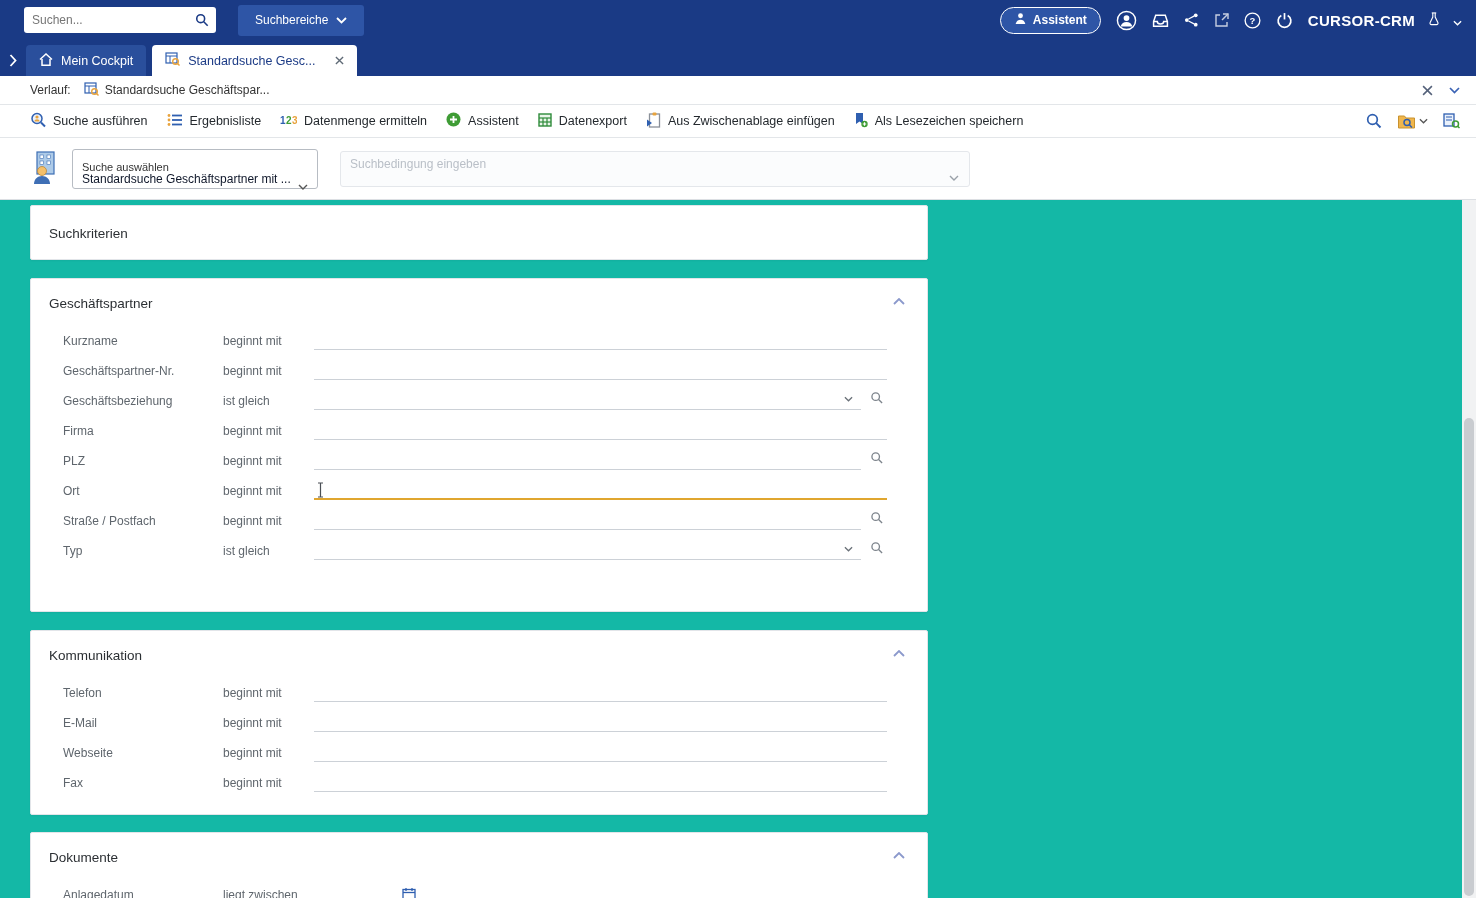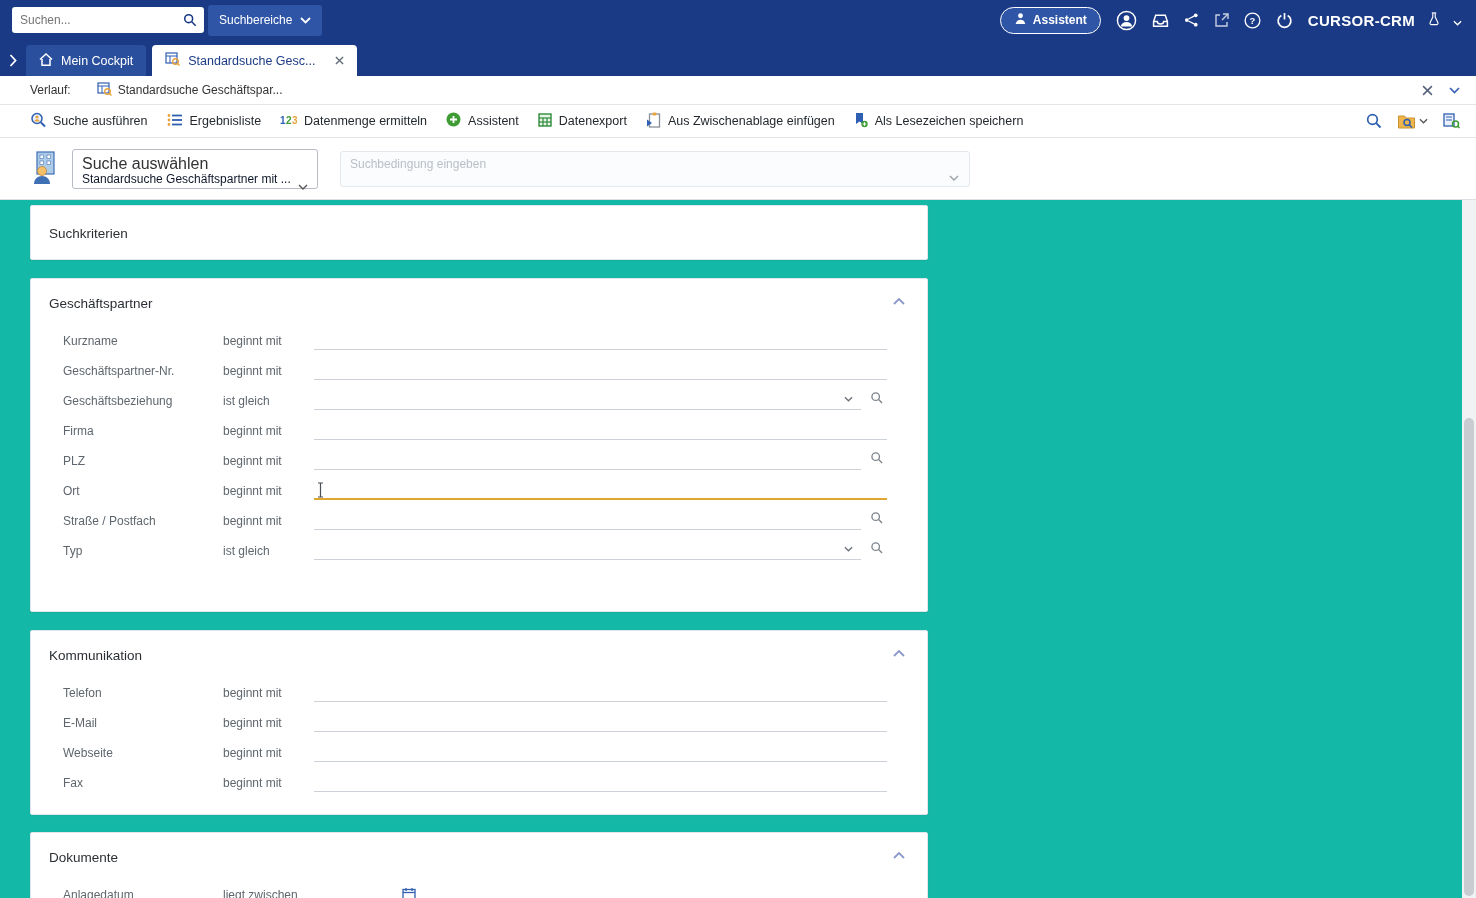--- a/index.html
+++ b/index.html
@@ -2,54 +2,54 @@
 <html><head>
 <meta charset="utf-8">
 <style>
   * { box-sizing: border-box; margin: 0; padding: 0; }
   html,body { width:1476px; height:898px; overflow:hidden; }
   body { font-family:"Liberation Sans", sans-serif; background:#eaecee; position:relative; }
   .app { position:absolute; inset:0; }
 
   
   .topbar { position:absolute; top:0; left:0; right:0; height:40px; background:#1a3a85; display:flex; align-items:center; }
-  .tb-search { position:relative; margin-left:12px; width:192px; height:26px; background:#fff; border-radius:3px; }
+  .tb-search { position:relative; margin-left:24px; width:192px; height:26px; background:#fff; border-radius:3px; }
   .tb-search input { border:none; outline:none; width:164px; height:100%; padding:0 8px; font-size:12px; color:#333; background:transparent; font-family:inherit; }
   .tb-search .mag { position:absolute; right:7px; top:6px; color:#1a3a85; }
-  .tb-bereiche { margin-left:4px; height:31px; padding:0 11px; background:#2e55a6; color:#fff; border:none; border-radius:3px; font-size:12px; display:flex; align-items:center; gap:8px; font-family:inherit; cursor:pointer; }
+  .tb-bereiche { margin-left:22px; height:31px; padding:0 17px; background:#2e55a6; color:#fff; border:none; border-radius:3px; font-size:12px; display:flex; align-items:center; gap:8px; font-family:inherit; cursor:pointer; }
   .tb-right { margin-left:auto; display:flex; align-items:center; gap:15px; margin-right:14px; color:#fff; }
   .assistent { display:flex; align-items:center; gap:6px; height:27px; padding:0 13px; border:1px solid #fff; border-radius:14px; background:#2e55a6; color:#fff; font-size:12px; font-weight:bold; font-family:inherit; cursor:pointer; }
   .icon-btn { background:none; border:none; color:#fff; display:flex; align-items:center; cursor:pointer; padding:0; }
   .brand { display:flex; align-items:center; gap:13px; font-size:15px; font-weight:bold; letter-spacing:.3px; color:#fff; }
 
   
   .tabbar { position:absolute; top:40px; left:0; right:0; height:36px; background:#1a3a85; display:flex; align-items:flex-end; }
   .expand { width:26px; display:flex; justify-content:center; margin-bottom:9px; color:#fff; background:none; border:none; cursor:pointer; }
   .tab { height:31px; display:flex; align-items:center; gap:8px; padding:12px 13px; border-radius:4px 4px 0 0; font-size:12.5px; cursor:pointer; }
   .tab.inactive { background:#2a4f9c; color:#fff; margin-right:6px; }
   .tab.active { background:#fff; color:#1d3c86; }
   .tab .close { margin-left:12px; display:flex; align-items:center; background:none; border:none; cursor:pointer; color:#5f6a76; padding:0; }
 
   
-  .verlaufbar { position:absolute; top:76px; left:0; right:0; height:29px; background:#fff; border-bottom:1px solid #e3e6e9; display:flex; align-items:center; padding:0 16px 0 30px; font-size:12px; color:#333; gap:26px; }
+  .verlaufbar { position:absolute; top:76px; left:0; right:0; height:29px; background:#fff; border-bottom:1px solid #e3e6e9; display:flex; align-items:center; padding:0 16px 0 30px; font-size:12px; color:#333; gap:13px; }
   .vb-entry { display:flex; align-items:center; gap:6px; cursor:pointer; }
   .vb-right { margin-left:auto; display:flex; align-items:center; gap:16px; }
   .vb-right button { background:none; border:none; padding:0; display:flex; cursor:pointer; }
 
   
   .toolbar { position:absolute; top:105px; left:0; right:0; height:33px; background:#fff; border-bottom:1px solid #e3e6e9; display:flex; align-items:center; padding:0 16px 0 30px; gap:19px; }
   .tbtn { display:flex; align-items:center; gap:7px; font-size:12.5px; color:#24292e; background:none; border:none; font-family:inherit; cursor:pointer; white-space:nowrap; }
   .toolbar-right { margin-left:auto; display:flex; align-items:center; gap:15px; }
   .toolbar-right button { background:none; border:none; padding:0; display:flex; align-items:center; gap:3px; cursor:pointer; }
 
   
   .selectrow { position:absolute; top:138px; left:0; right:0; height:62px; background:#fff; border-bottom:1px solid #dcdfe3; box-shadow:0 2px 3px rgba(0,0,0,.06); }
   .avatar { position:absolute; left:30px; top:13px; }
   .sel-box { position:absolute; left:72px; top:11px; width:246px; height:40px; border:1px solid #b7bcc3; border-radius:3px; background:#fff; cursor:pointer; }
-  .sel-box .lbl { position:absolute; left:9px; top:5px; font-size:16px; color:#333; }
+  .sel-box .lbl { position:absolute; left:9px; top:11px; font-size:11px; color:#333; }
   .sel-box .val { position:absolute; left:9px; top:22px; font-size:12px; color:#0f172a; width:212px; white-space:nowrap; overflow:hidden; text-overflow:ellipsis; }
   .sel-box .caret { position:absolute; right:9px; top:26px; color:#555; }
   .cond-box { position:absolute; left:340px; top:13px; width:630px; height:36px; background:#fbfcfd; border:1px solid #e4e7eb; border-radius:3px; cursor:pointer; }
   .cond-box .ph { position:absolute; left:9px; top:5px; font-size:12px; color:#b9bfc7; }
   .cond-box .caret { position:absolute; right:10px; top:15px; color:#9aa1a9; }
 
   
   .main { position:absolute; top:200px; left:0; right:0; bottom:0; background:#14b8a6; overflow:hidden; }
   .panel { position:absolute; left:30px; width:898px; background:#fff; border:1px solid #e2e5e9; border-radius:2px; box-shadow:0 1px 2px rgba(0,0,0,.05); }
   #panel-suchkriterien { top:5px; height:55px; }

